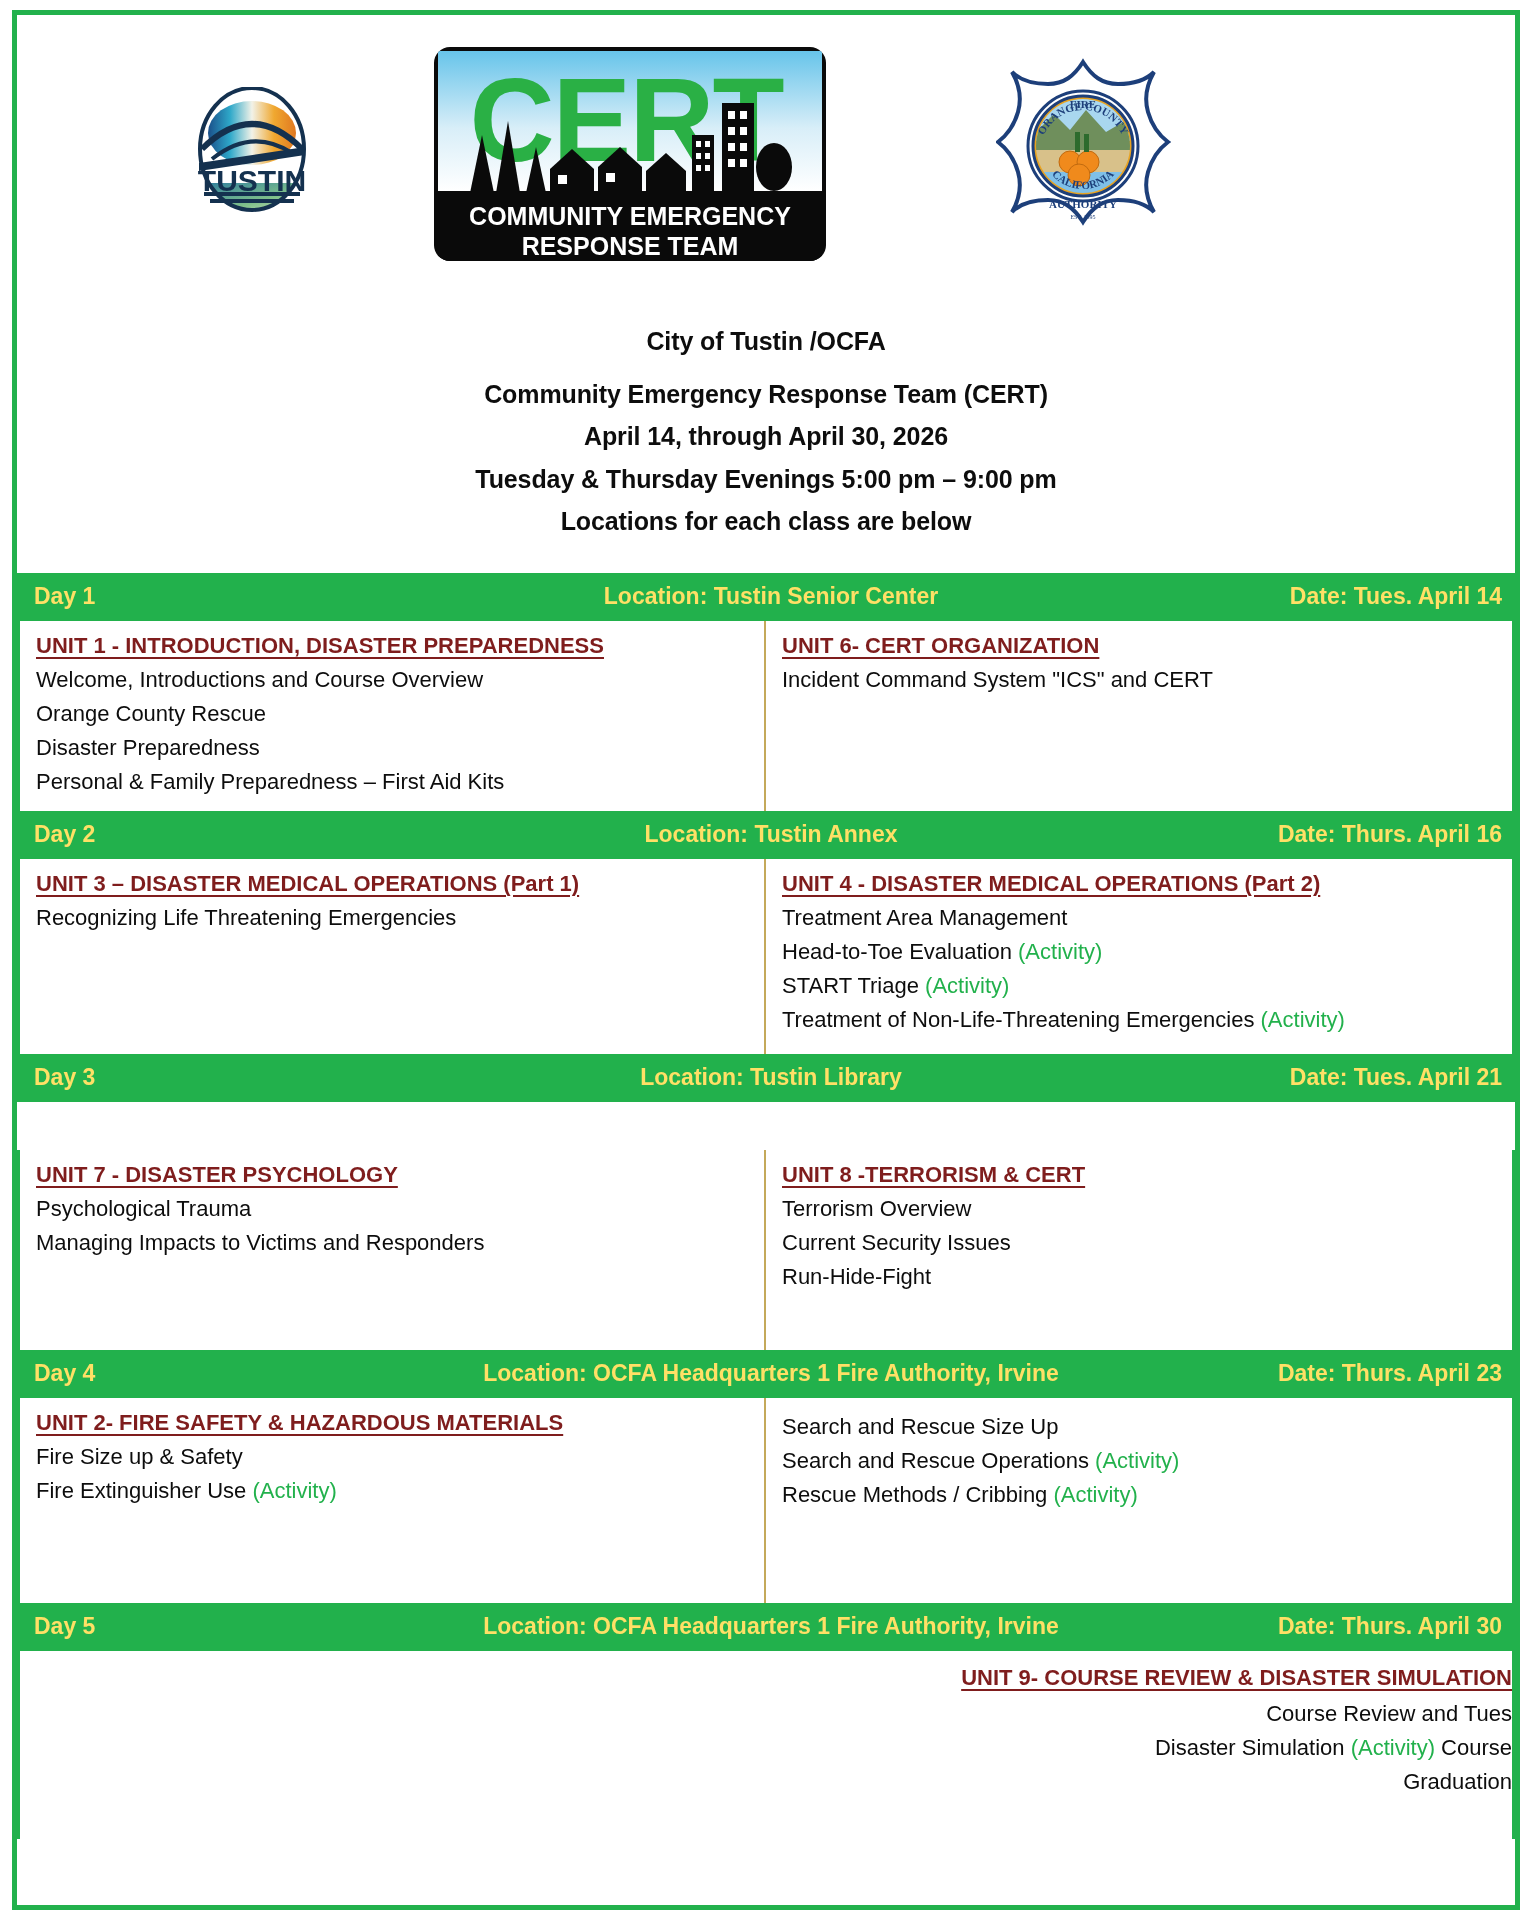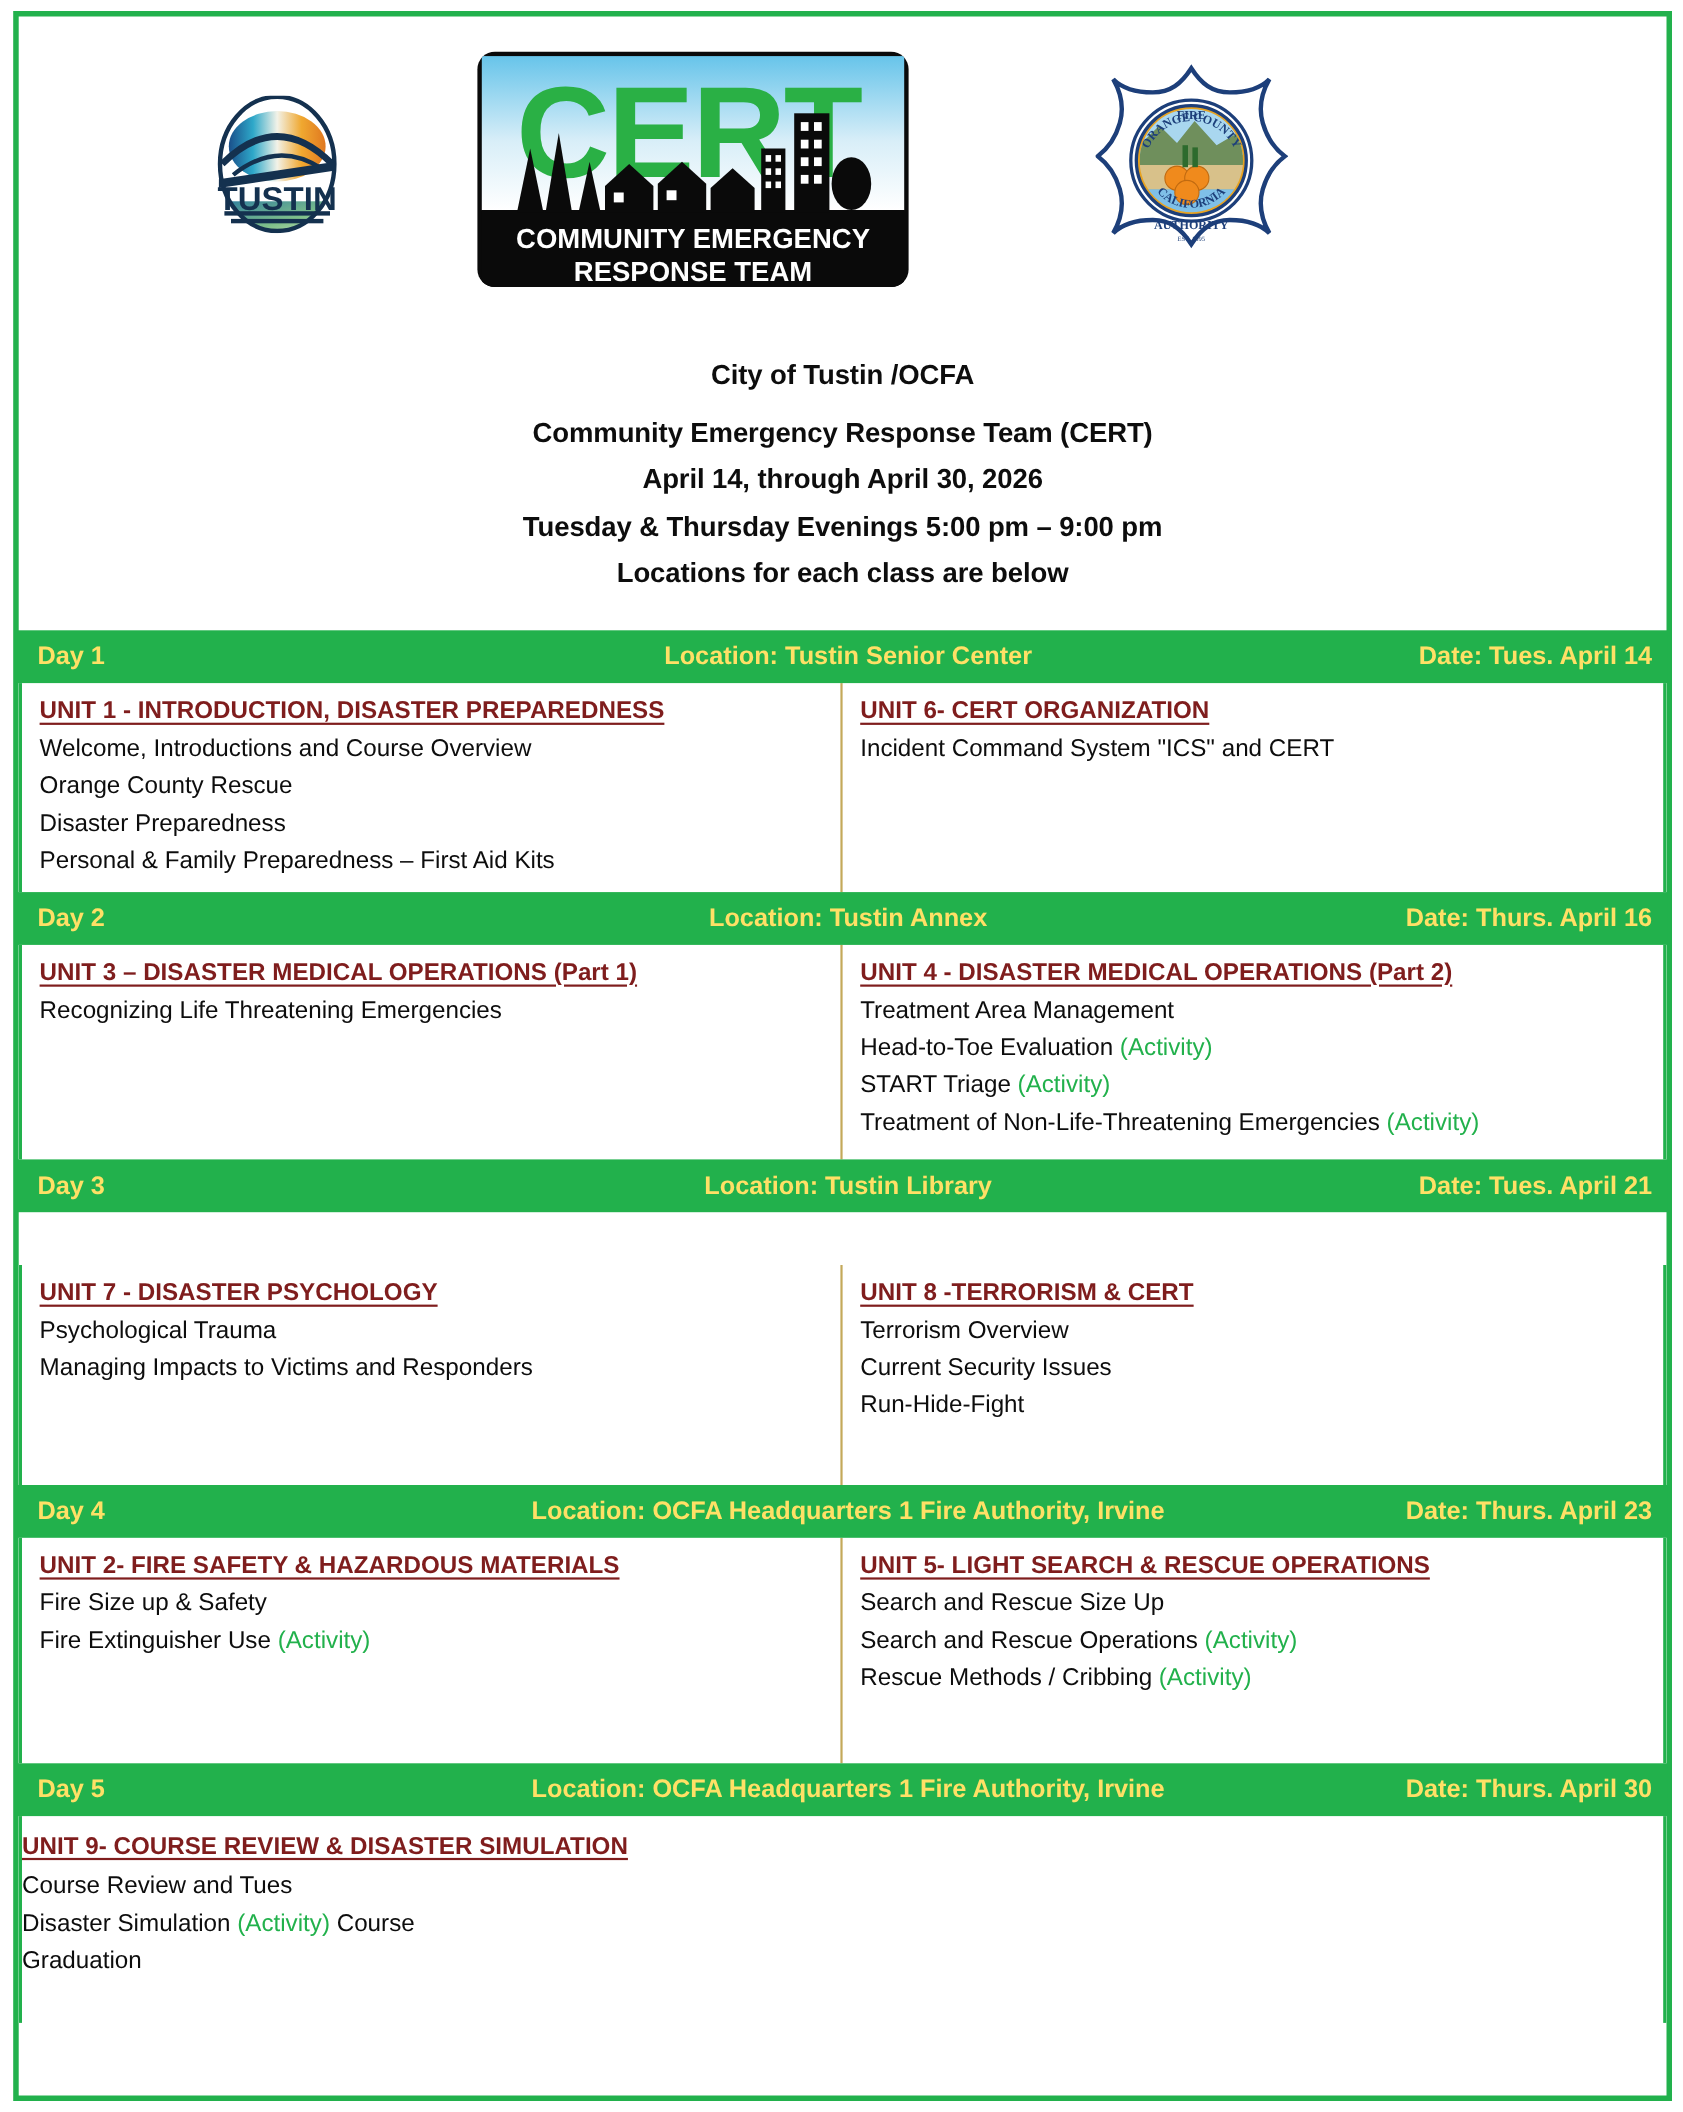--- a/index.html
+++ b/index.html
@@ -122,21 +122,21 @@
     font-size: 22px;
     color: #0d0d0d;
     line-height: 1.55;
     white-space: nowrap;
   }
   .act { color: #22b14c; font-weight: normal; }
 
   
   .day-body.single {
     display: block;
-    text-align: left;
+    text-align: right;
     padding: 14px 0 40px 0;
   }
   .day-body.single .unit-title {
     display: inline-block;
     margin-bottom: 6px;
   }
   .day-body.single .bullet { white-space: normal; }
 </style>
 </head>
 <body>
@@ -353,21 +353,20 @@
           <span class="day-location">Location: OCFA Headquarters 1 Fire Authority, Irvine</span>
           <span class="day-date">Date:   Thurs. April 23</span>
         </div>
         <div class="day-body" style="min-height: 205px;">
           <div class="col left">
             <div class="unit-title">UNIT 2- FIRE SAFETY &amp; HAZARDOUS MATERIALS</div>
             <div class="bullet"><span>Fire Size up &amp; Safety</span></div>
             <div class="bullet"><span>Fire Extinguisher Use </span><span class="act">(Activity)</span></div>
           </div>
           <div class="col right">
-            <div class="unit-title">UNIT 5- LIGHT SEARCH &amp; RESCUE OPERATIONS</div>
             <div class="bullet"><span>Search and Rescue Size Up</span></div>
             <div class="bullet"><span>Search and Rescue Operations </span><span class="act">(Activity)</span></div>
             <div class="bullet"><span>Rescue Methods / Cribbing </span><span class="act">(Activity)</span></div>
           </div>
         </div>
         <div class="day-bar">
           <span class="day-label">Day 5</span>
           <span class="day-location">Location: OCFA Headquarters 1 Fire Authority, Irvine</span>
           <span class="day-date">Date:   Thurs. April 30</span>
         </div>

